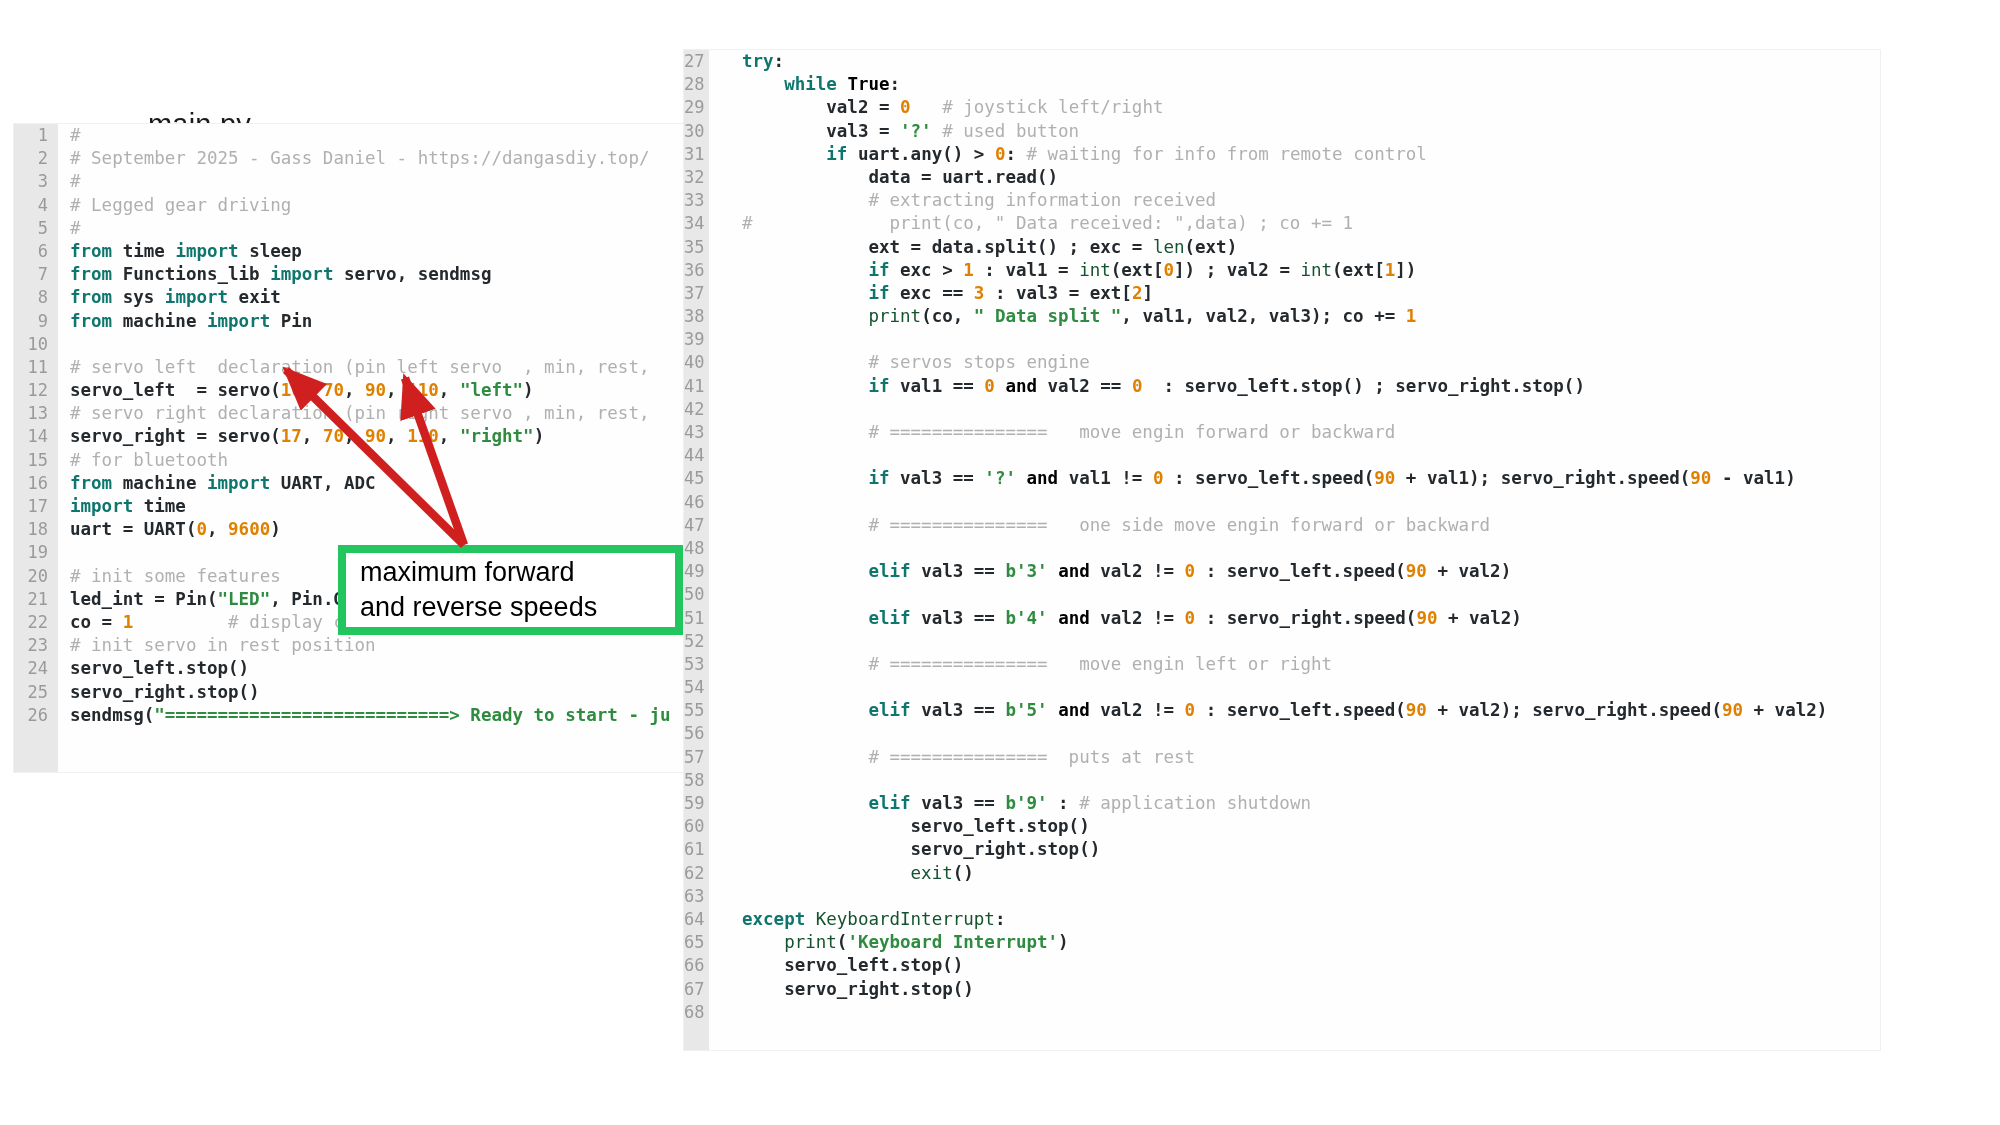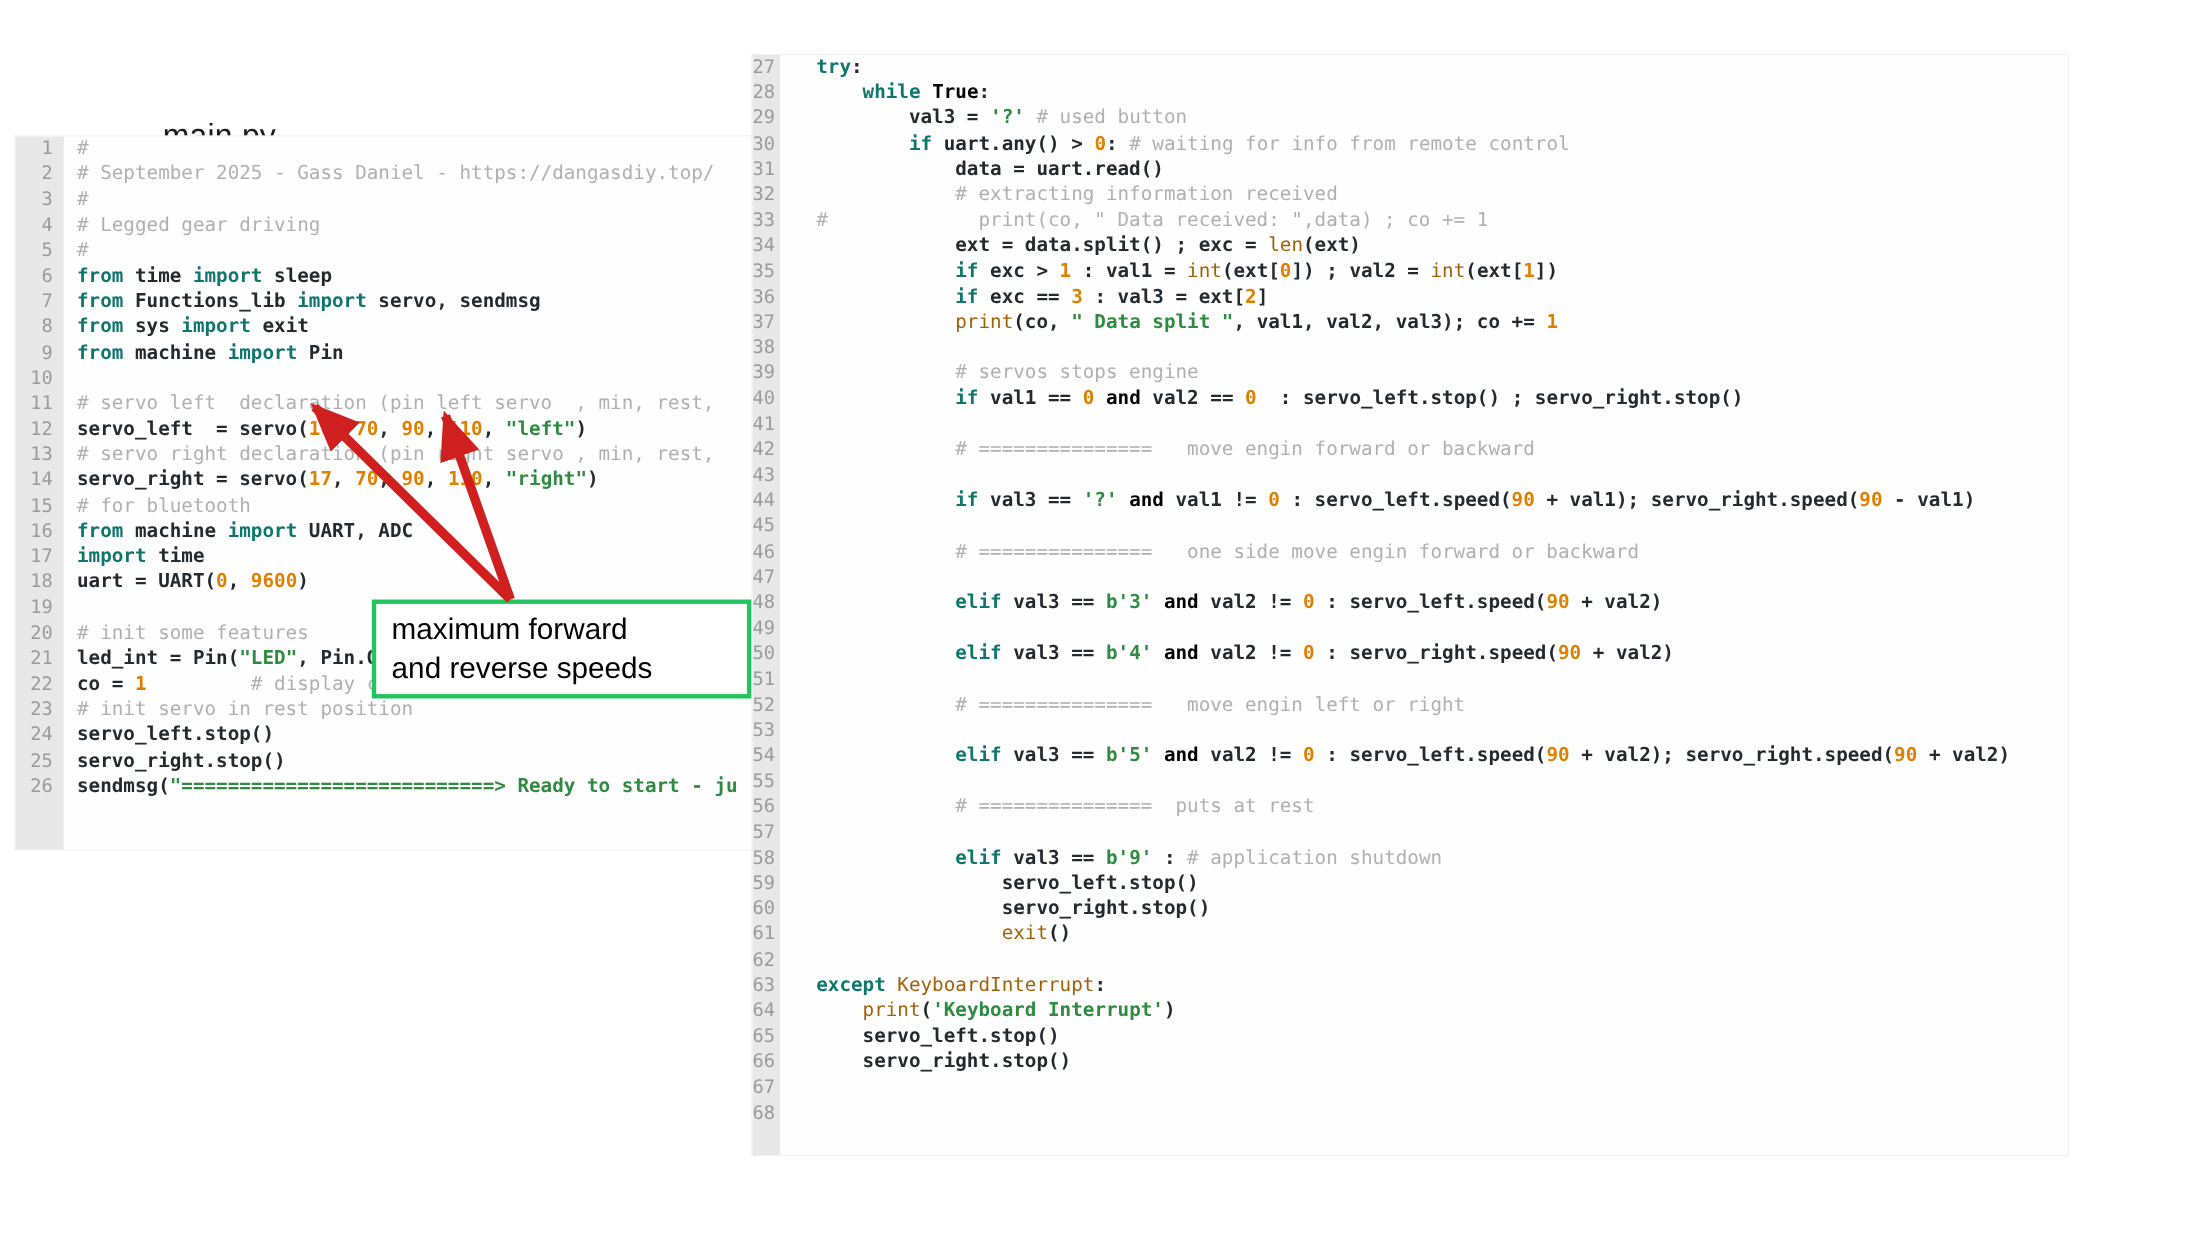--- a/index.html
+++ b/index.html
@@ -65,21 +65,21 @@
     font-size: 17px;
   }
   .codearea .code-row {
     padding-left: 12px;
     color: #24292e;
   }
 
   
   .t-kw   { color: #0f766e; font-weight: bold; }   
   .t-kw2  { color: #000000; font-weight: bold; }   
-  .t-fn   { color: #a16207; margin-top: 31px; }                      
+  .t-fn   { color: #14532d; margin-top: 31px; }                      
   .t-num  { color: #e08000; font-weight: bold; }   
   .t-str  { color: #2e8b3f; font-weight: bold; }   
   .t-cmt  { color: #b0b0b0; }                      
   .t-name { color: #24292e; font-weight: bold; }
 
   
   #panel-left {
     left: 14px;
     top: 124px;
     width: 672px;
@@ -98,21 +98,21 @@
   #panel-right .gutter  { width: 25px; }
   #panel-right .codearea{ left: 46px; right: 0; }
 
   
   #callout-box {
     position: absolute;
     left: 338px;
     top: 545px;
     width: 345px;
     height: 90px;
-    border: 4px solid #22c55e;
+    border: 8px solid #22c55e;
     background: #ffffff;
     box-sizing: border-box;
     display: flex;
     flex-direction: column;
     justify-content: center;
     padding: 0 14px;
     z-index: 40;
   }
   #callout-box .callout-line {
     font-family: "Liberation Sans", sans-serif;
@@ -244,20 +244,21 @@
         <div class="code-row">65</div>
         <div class="code-row">66</div>
         <div class="code-row">67</div>
         <div class="code-row">68</div>
       </div>
   </div>
   <div class="codearea">
     <div class="code-lines">
         <div class="code-row"><span class="t-kw">try</span><span class="t-name">:</span></div>
         <div class="code-row"><span class="t-name">    </span><span class="t-kw">while</span><span class="t-name"> </span><span class="t-kw2">True</span><span class="t-name">:</span></div>
+        <div class="code-row"><span class="t-name">        val2 = </span><span class="t-num">0</span><span class="t-cmt">   # joystick left/right</span></div>
         <div class="code-row"><span class="t-name">        val3 = </span><span class="t-str">'?'</span><span class="t-cmt"> # used button</span></div>
         <div class="code-row"><span class="t-name">        </span><span class="t-kw">if</span><span class="t-name"> uart.any() &gt; </span><span class="t-num">0</span><span class="t-name">:</span><span class="t-cmt"> # waiting for info from remote control</span></div>
         <div class="code-row"><span class="t-name">            data = uart.read()</span></div>
         <div class="code-row"><span class="t-cmt">            # extracting information received</span></div>
         <div class="code-row"><span class="t-cmt">#             print(co, " Data received: ",data) ; co += 1</span></div>
         <div class="code-row"><span class="t-name">            ext = data.split() ; exc = </span><span class="t-fn">len</span><span class="t-name">(ext)</span></div>
         <div class="code-row"><span class="t-name">            </span><span class="t-kw">if</span><span class="t-name"> exc &gt; </span><span class="t-num">1</span><span class="t-name"> : val1 = </span><span class="t-fn">int</span><span class="t-name">(ext[</span><span class="t-num">0</span><span class="t-name">]) ; val2 = </span><span class="t-fn">int</span><span class="t-name">(ext[</span><span class="t-num">1</span><span class="t-name">])</span></div>
         <div class="code-row"><span class="t-name">            </span><span class="t-kw">if</span><span class="t-name"> exc == </span><span class="t-num">3</span><span class="t-name"> : val3 = ext[</span><span class="t-num">2</span><span class="t-name">]</span></div>
         <div class="code-row"><span class="t-name">            </span><span class="t-fn">print</span><span class="t-name">(co, </span><span class="t-str">" Data split "</span><span class="t-name">, val1, val2, val3); co += </span><span class="t-num">1</span></div>
         <div class="code-row">&nbsp;</div>

